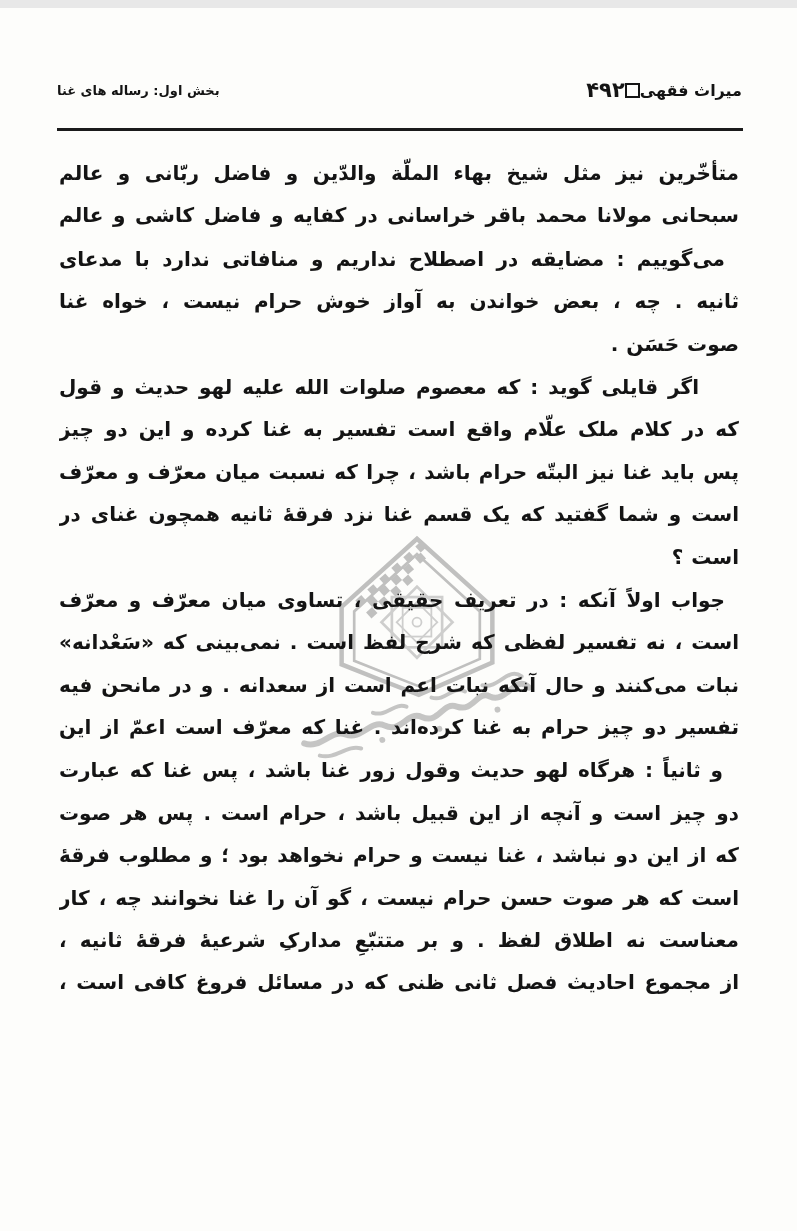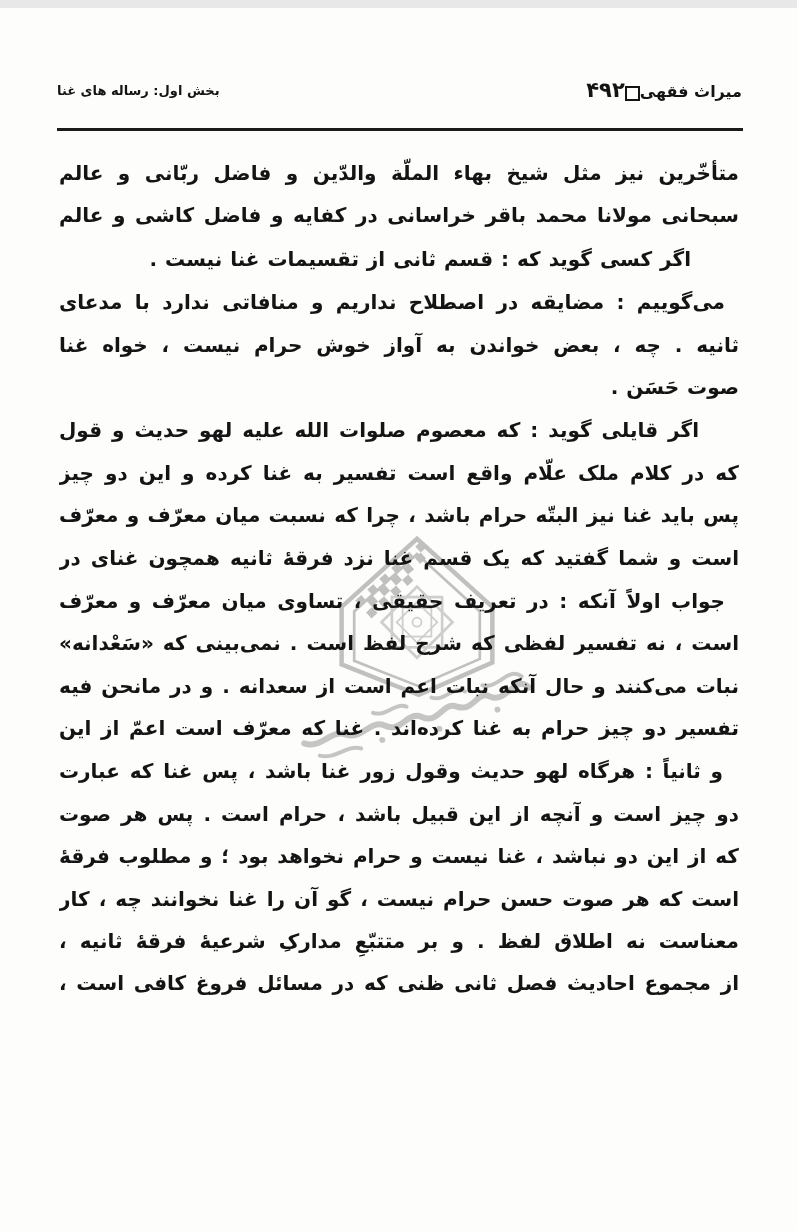--- a/index.html
+++ b/index.html
@@ -17,21 +17,21 @@
   .runhead{
     position:absolute;top:72px;left:57px;right:55px;
     display:flex;justify-content:space-between;align-items:center;
     direction:ltr;
   }
   .section-title{
     font-size:13px;font-weight:700;direction:rtl;
     letter-spacing:0;
   }
   .book-cluster{
-    display:flex;align-items:flex-end;direction:ltr;
+    display:flex;align-items:center;direction:ltr;
   }
   .page-number{font-size:21px;font-weight:700;line-height:1;}
   .head-box{
     width:11px;height:11px;border:2px solid #141414;display:inline-block;
   }
   .book-title{font-size:16px;font-weight:700;direction:rtl;}
   .head-rule{
     position:absolute;top:120px;left:57px;right:54px;height:3px;
     background:#1b1b1b;border:none;
   }
@@ -110,32 +110,30 @@
     <circle cx="92" cy="60" r="3" fill="#8f8f8f"></circle>
     <path d="M70 66 C56 60 44 74 28 68" stroke="#8f8f8f" stroke-width="4" stroke-linecap="round"></path>
   </svg>
 
   <div class="body-text">
       <div class="para">
         <div class="line">متأخّرین نیز مثل شیخ بهاء الملّة والدّین و فاضل ربّانی و عالم یزدانی وعارف</div>
         <div class="line">سبحانی مولانا محمد باقر خراسانی در کفایه و فاضل کاشی و عالم عامل قمی</div>
       </div>
       <div class="para">
-        <div class="line last" style="padding-right: 48px;">اگر کسی گوید که : قسم ثانی از تقسیمات غنا نیست .</div>
-      </div>
-      <div class="para">
         <div class="line" style="padding-right: 14px;">می‌گوییم : مضایقه در اصطلاح نداریم و منافاتی ندارد با مدعای فرقهٔ</div>
         <div class="line">ثانیه . چه ، بعض خواندن به آواز خوش حرام نیست ، خواه غنا خوانیَش و خواه</div>
         <div class="line last">صوت حَسَن .</div>
       </div>
       <div class="para">
         <div class="line" style="padding-right: 40px;">اگر قایلی گوید : که معصوم صلوات الله علیه لهو حدیث و قول زور را</div>
         <div class="line">که در کلام ملک علّام واقع است تفسیر به غنا کرده و این دو چیز حرام‌اند ،</div>
         <div class="line">پس باید غنا نیز البتّه حرام باشد ، چرا که نسبت میان معرّف و معرّف تساوی</div>
         <div class="line">است و شما گفتید که یک قسم غنا نزد فرقهٔ ثانیه همچون غنای در قرآن حلال</div>
+        <div class="line last">است ؟</div>
       </div>
       <div class="para">
         <div class="line" style="padding-right: 14px;">جواب اولاً آنکه : در تعریف حقیقی ، تساوی میان معرّف و معرّف شرط</div>
         <div class="line">است ، نه تفسیر لفظی که شرح لفظ است . نمی‌بینی که «سَعْدانه» را تفسیر به</div>
         <div class="line">نبات می‌کنند و حال آنکه نبات اعم است از سعدانه . و در مانحن فیه که</div>
         <div class="line">تفسیر دو چیز حرام به غنا کرده‌اند . غنا که معرّف است اعمّ از این دو حرام</div>
       </div>
       <div class="para">
         <div class="line" style="padding-right: 16px;">و ثانیاً : هرگاه لهو حدیث وقول زور غنا باشد ، پس غنا که عبارت از این</div>
         <div class="line">دو چیز است و آنچه از این قبیل باشد ، حرام است . پس هر صوت حسن</div>

